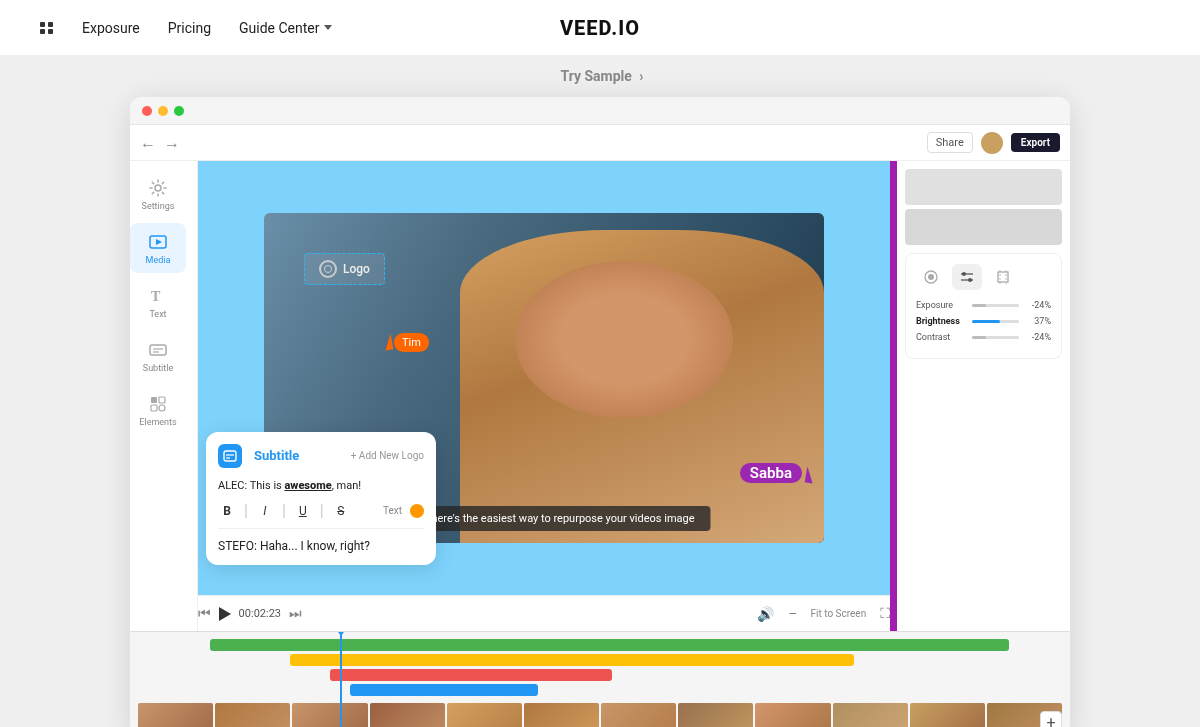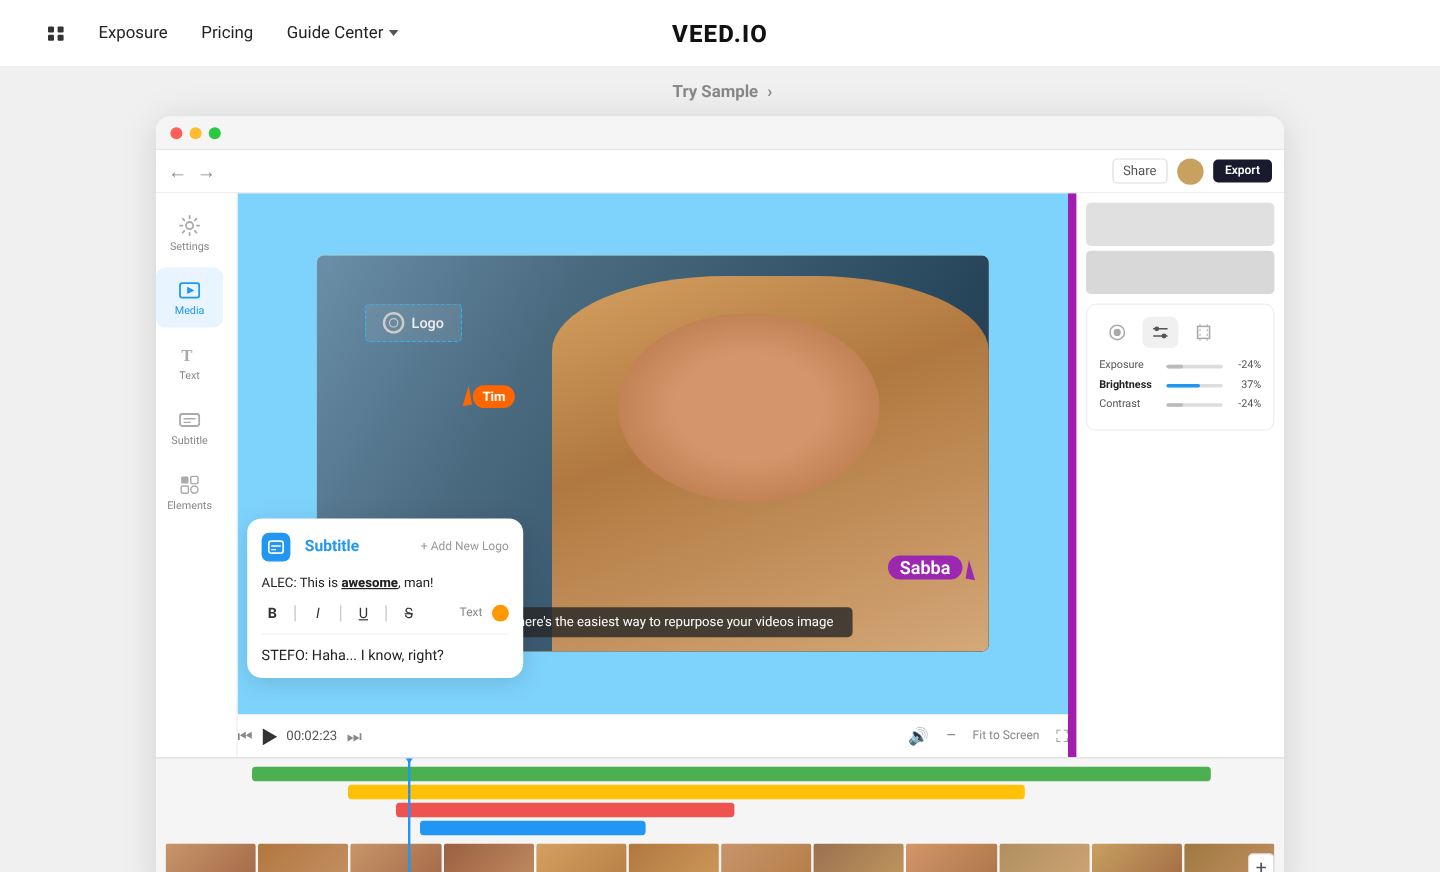--- a/index.html
+++ b/index.html
@@ -230,23 +230,24 @@
       display: flex;
       align-items: flex-end;
       gap: 4px;
     }
     .cursor-label {
       background: #ff6600;
       color: #fff;
       font-size: 11px;
       padding: 3px 8px;
       border-radius: 10px;
-      font-weight: 700;
+      font-weight: 400;
       margin-left: -2px;
       margin-bottom: -2px;
+      margin-top: 12px;
     }
 
     
     .cursor-sabba {
       position: absolute;
       bottom: 60px;
       right: 10px;
       display: flex;
       align-items: flex-end;
       gap: 4px;

